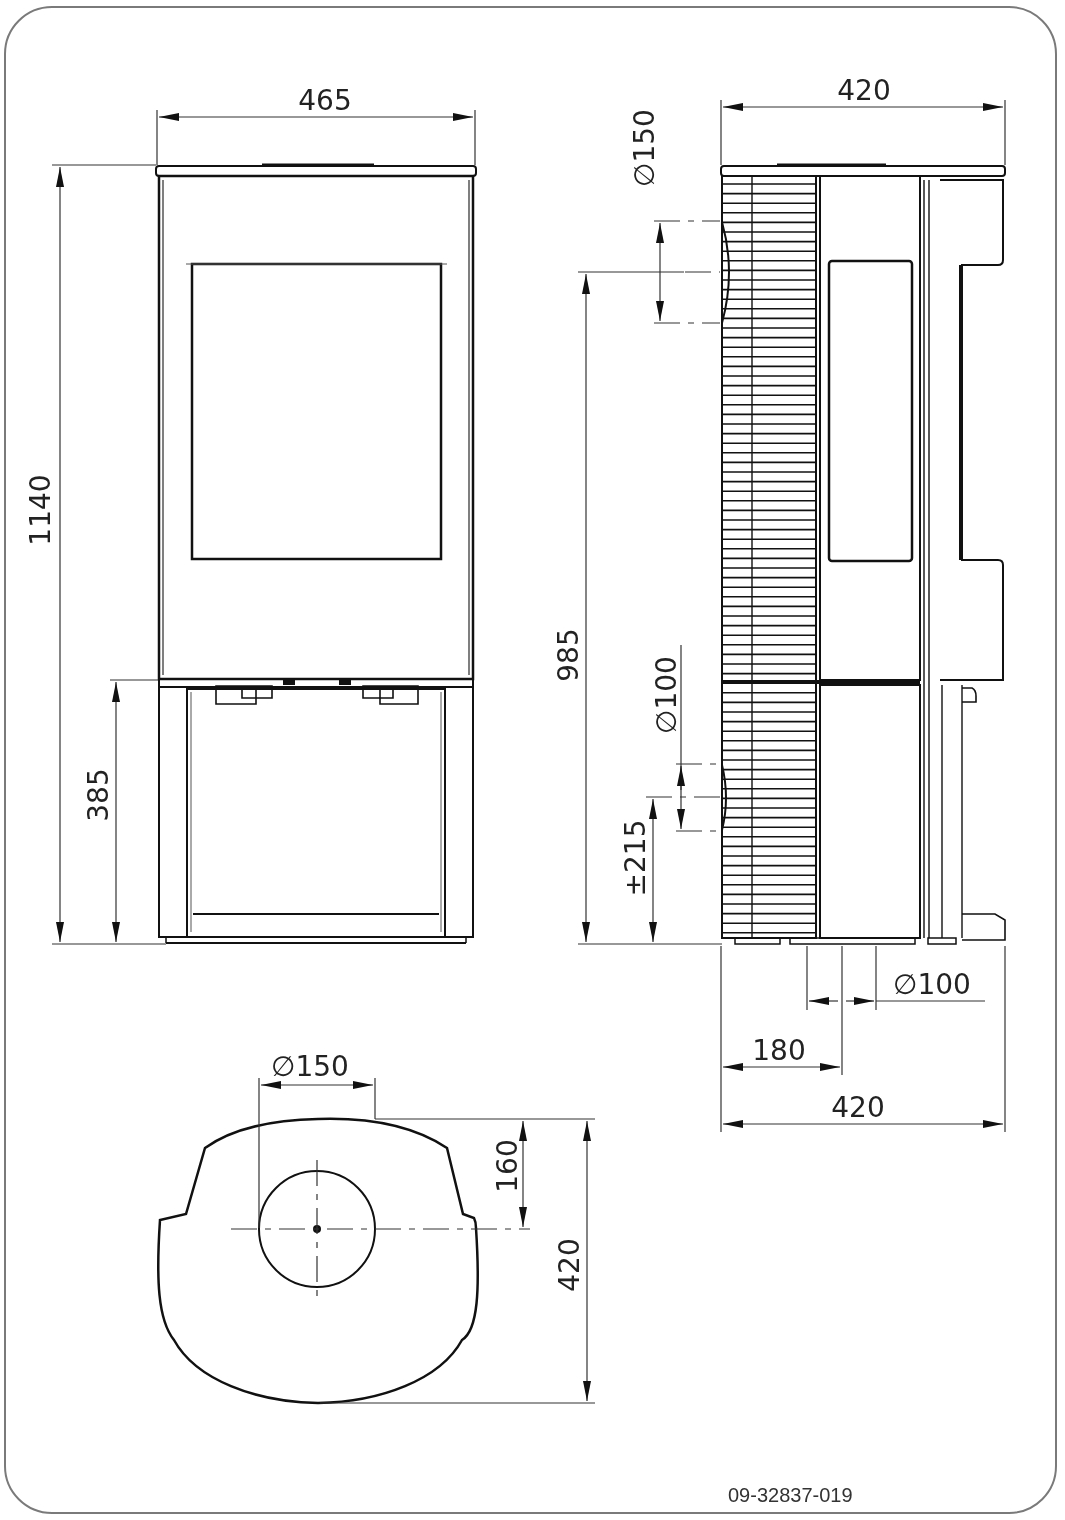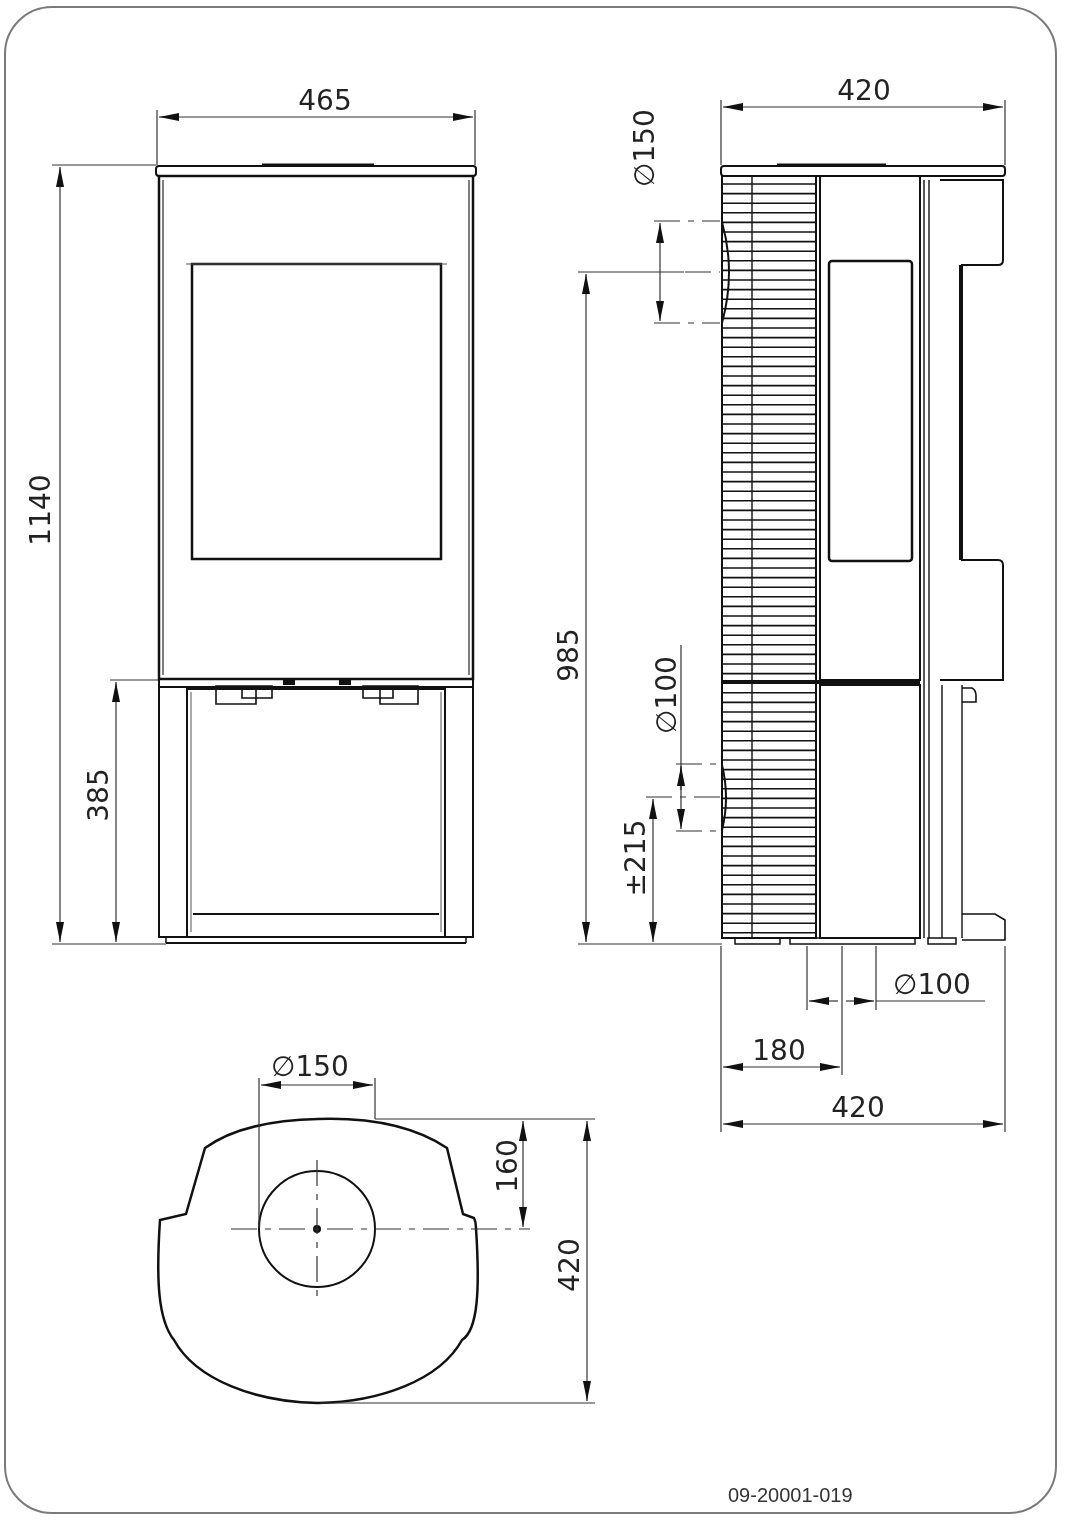--- a/index.html
+++ b/index.html
@@ -248,13 +248,13 @@
     <line x1="375" y1="1119" x2="595" y2="1119" class="thin"></line>
     <line x1="523" y1="1121" x2="523" y2="1227" class="thin" marker-start="url(#arr)" marker-end="url(#arr)"></line>
     <text class="dimtext" transform="translate(517,1166) rotate(-90)" text-anchor="middle">160</text>
 
     <line x1="320" y1="1403" x2="595" y2="1403" class="thin"></line>
     <line x1="587" y1="1121" x2="587" y2="1401" class="thin" marker-start="url(#arr)" marker-end="url(#arr)"></line>
     <text class="dimtext" transform="translate(579,1265) rotate(-90)" text-anchor="middle">420</text>
   </g>
 </svg>
 
-<div class="drawno">09-20001-019</div>
+<div class="drawno">09-32837-019</div>
 
 </body></html>

